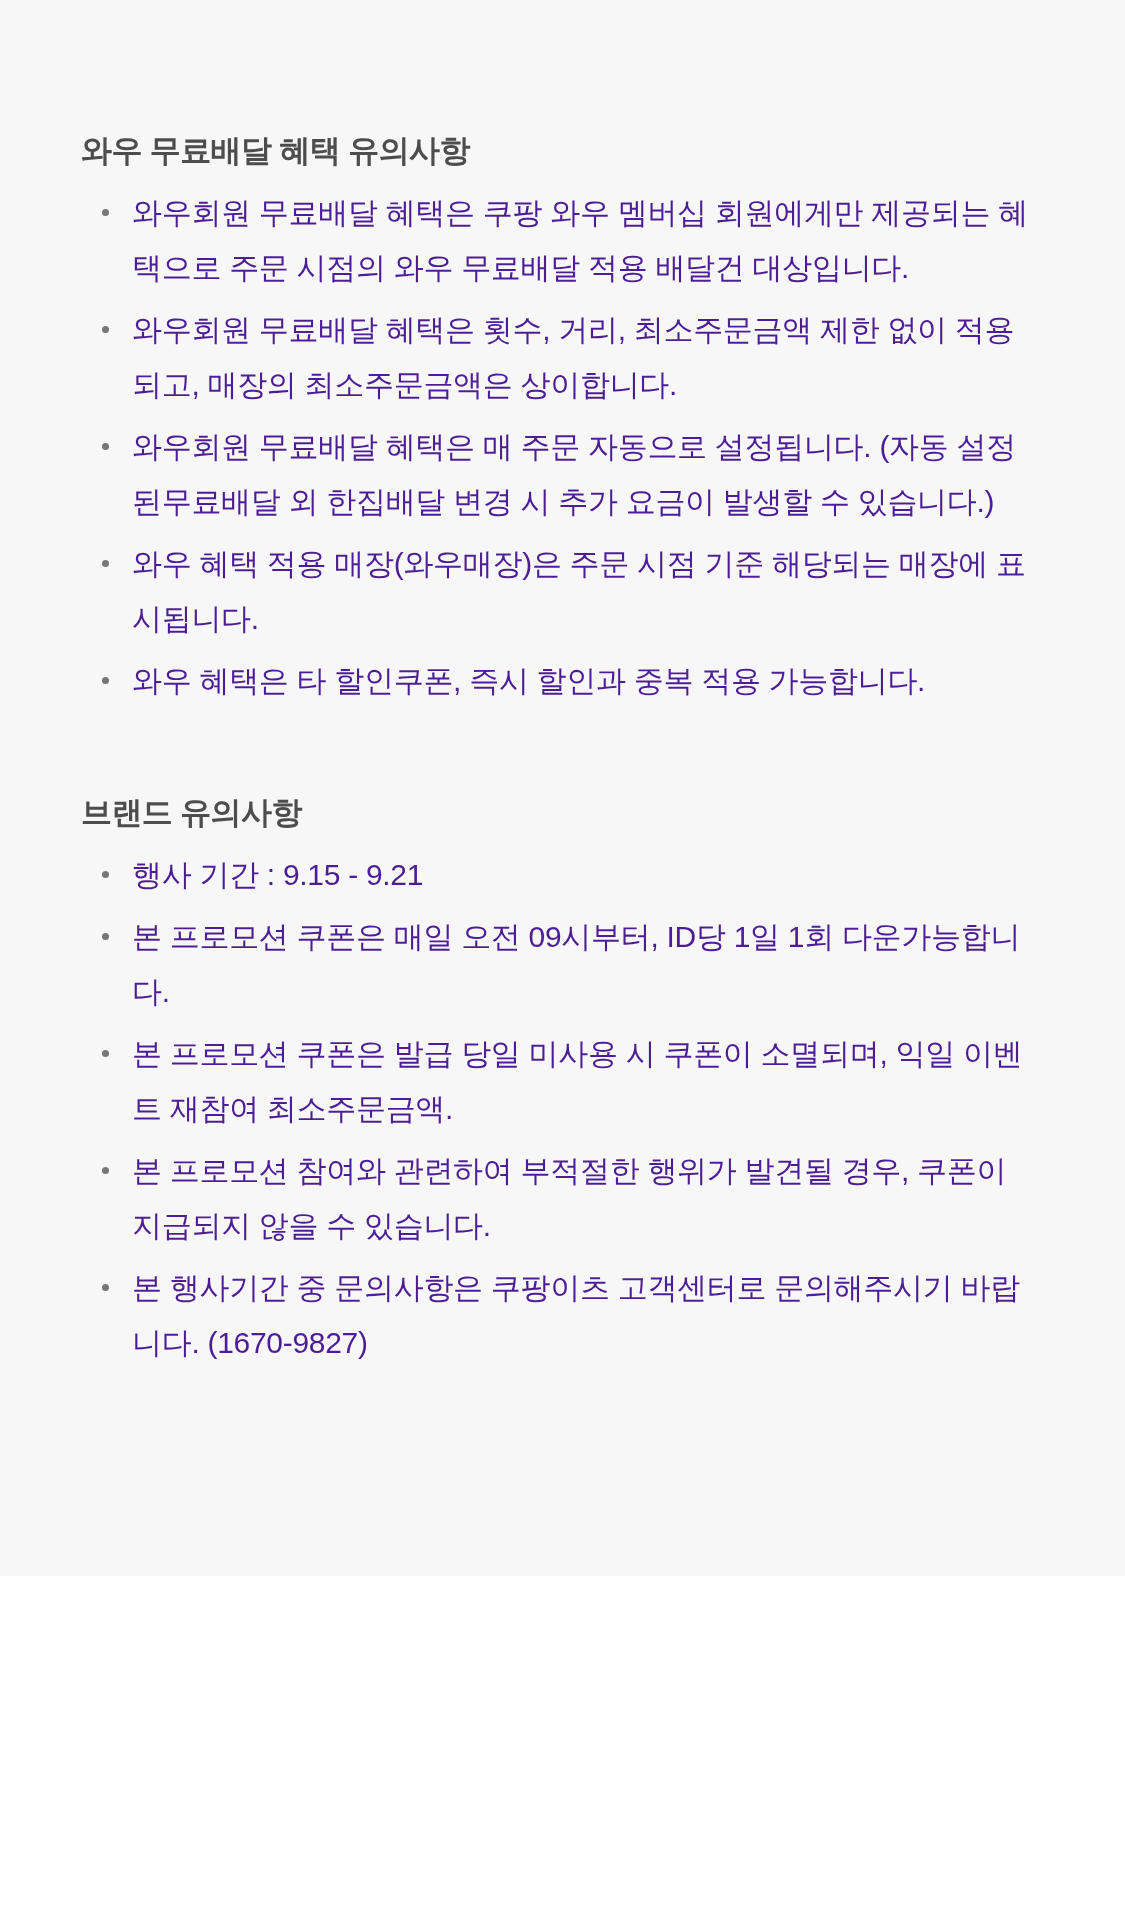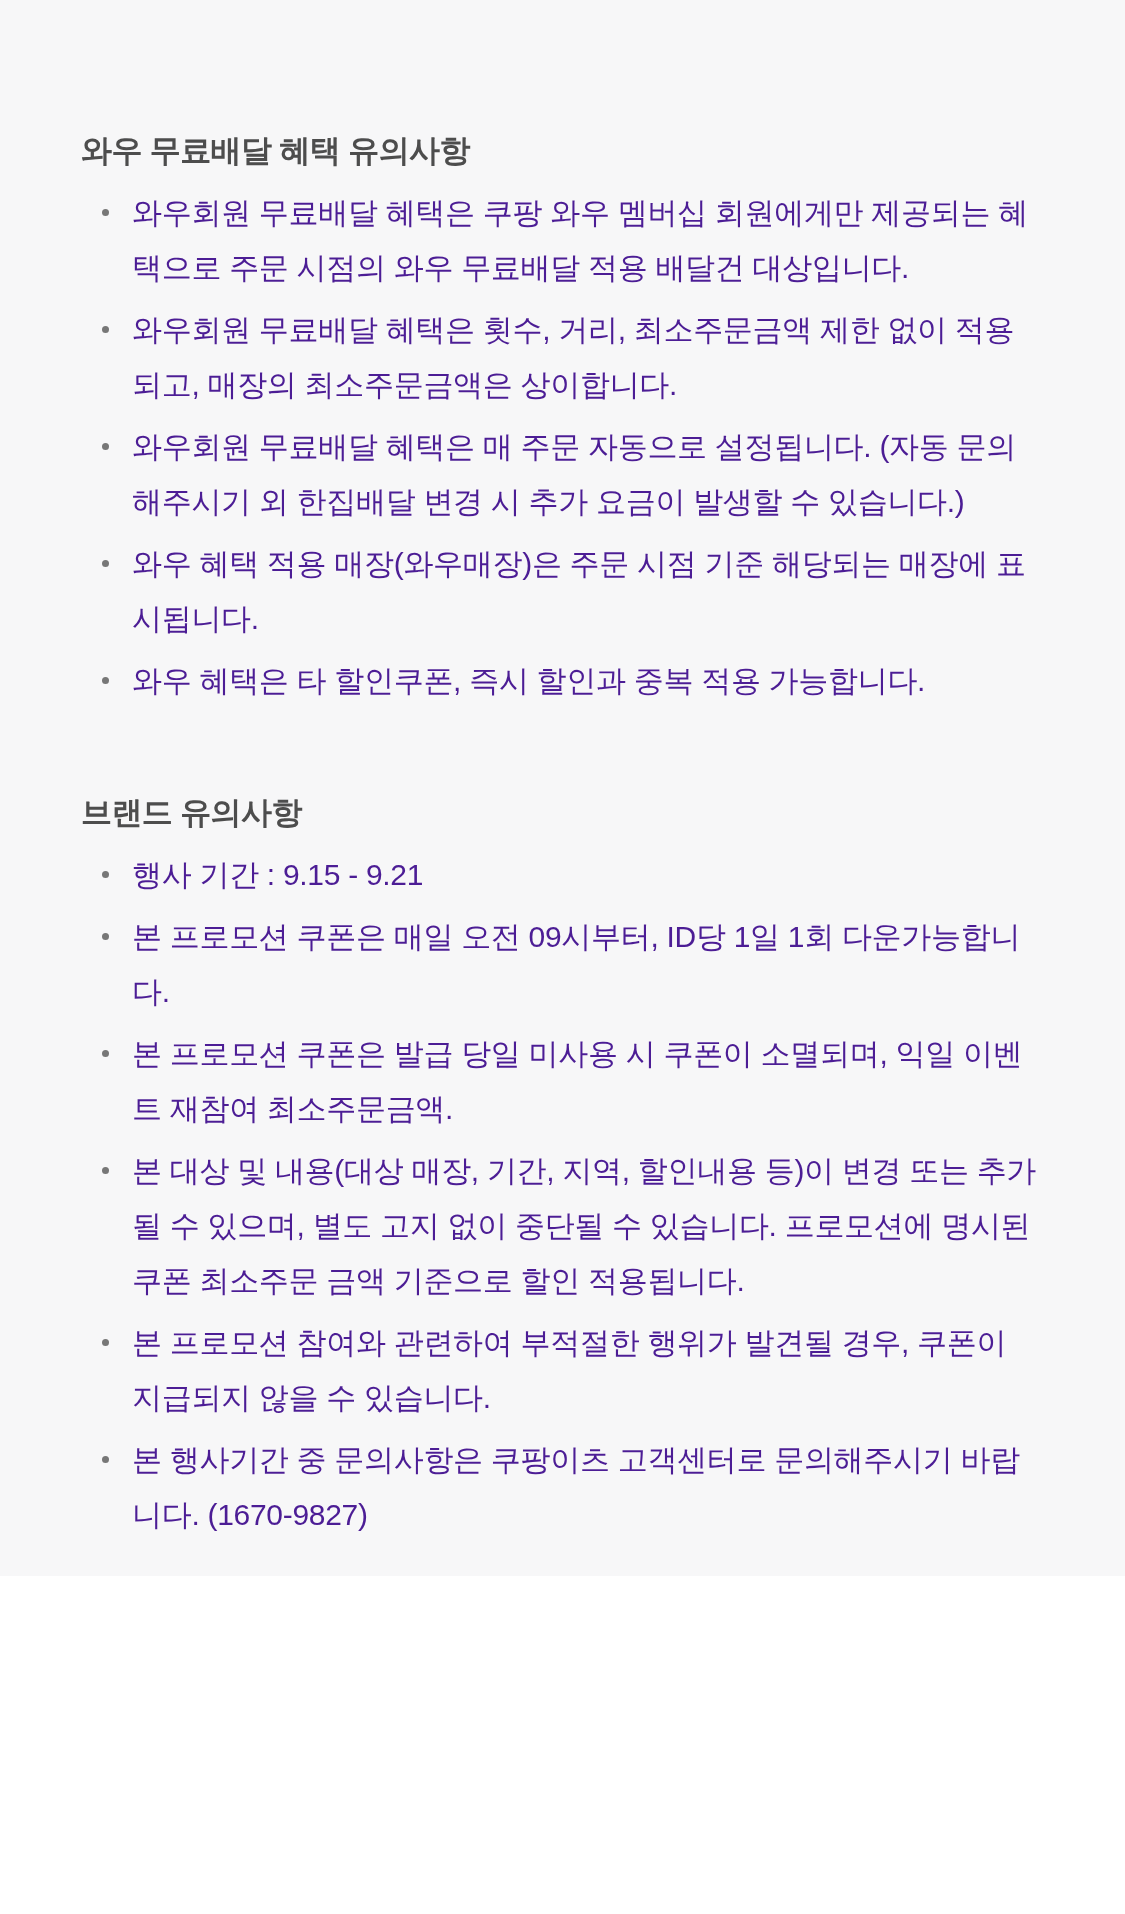--- a/index.html
+++ b/index.html
@@ -65,21 +65,21 @@
       <li>
         <span class="bullet"></span>
         <span>와우회원 무료배달 혜택은 쿠팡 와우 멤버십 회원에게만 제공되는 혜택으로 주문 시점의 와우 무료배달 적용 배달건 대상입니다.</span>
       </li>
       <li>
         <span class="bullet"></span>
         <span>와우회원 무료배달 혜택은 횟수, 거리, 최소주문금액 제한 없이 적용되고, 매장의 최소주문금액은 상이합니다.</span>
       </li>
       <li>
         <span class="bullet"></span>
-        <span>와우회원 무료배달 혜택은 매 주문 자동으로 설정됩니다. (자동 문의해주시기 외 한집배달 변경 시 추가 요금이 발생할 수 있습니다.)</span>
+        <span>와우회원 무료배달 혜택은 매 주문 자동으로 설정됩니다. (자동 설정된무료배달 외 한집배달 변경 시 추가 요금이 발생할 수 있습니다.)</span>
       </li>
       <li>
         <span class="bullet"></span>
         <span>와우 혜택 적용 매장(와우매장)은 주문 시점 기준 해당되는 매장에 표시됩니다.</span>
       </li>
       <li>
         <span class="bullet"></span>
         <span>와우 혜택은 타 할인쿠폰, 즉시 할인과 중복 적용 가능합니다.</span>
       </li>
     </ul>
@@ -95,24 +95,20 @@
       <li>
         <span class="bullet"></span>
         <span>본 프로모션 쿠폰은 매일 오전 09시부터, ID당 1일 1회 다운가능합니다.</span>
       </li>
       <li>
         <span class="bullet"></span>
         <span>본 프로모션 쿠폰은 발급 당일 미사용 시 쿠폰이 소멸되며, 익일 이벤트 재참여 최소주문금액.</span>
       </li>
       <li>
         <span class="bullet"></span>
-        <span>본 대상 및 내용(대상 매장, 기간, 지역, 할인내용 등)이 변경 또는 추가될 수 있으며, 별도 고지 없이 중단될 수 있습니다. 프로모션에 명시된 쿠폰 최소주문 금액 기준으로 할인 적용됩니다.</span>
-      </li>
-      <li>
-        <span class="bullet"></span>
         <span>본 프로모션 참여와 관련하여 부적절한 행위가 발견될 경우, 쿠폰이 지급되지 않을 수 있습니다.</span>
       </li>
       <li>
         <span class="bullet"></span>
         <span>본 행사기간 중 문의사항은 쿠팡이츠 고객센터로 문의해주시기 바랍니다. (1670-9827)</span>
       </li>
     </ul>
   </div>
 
 </div>

